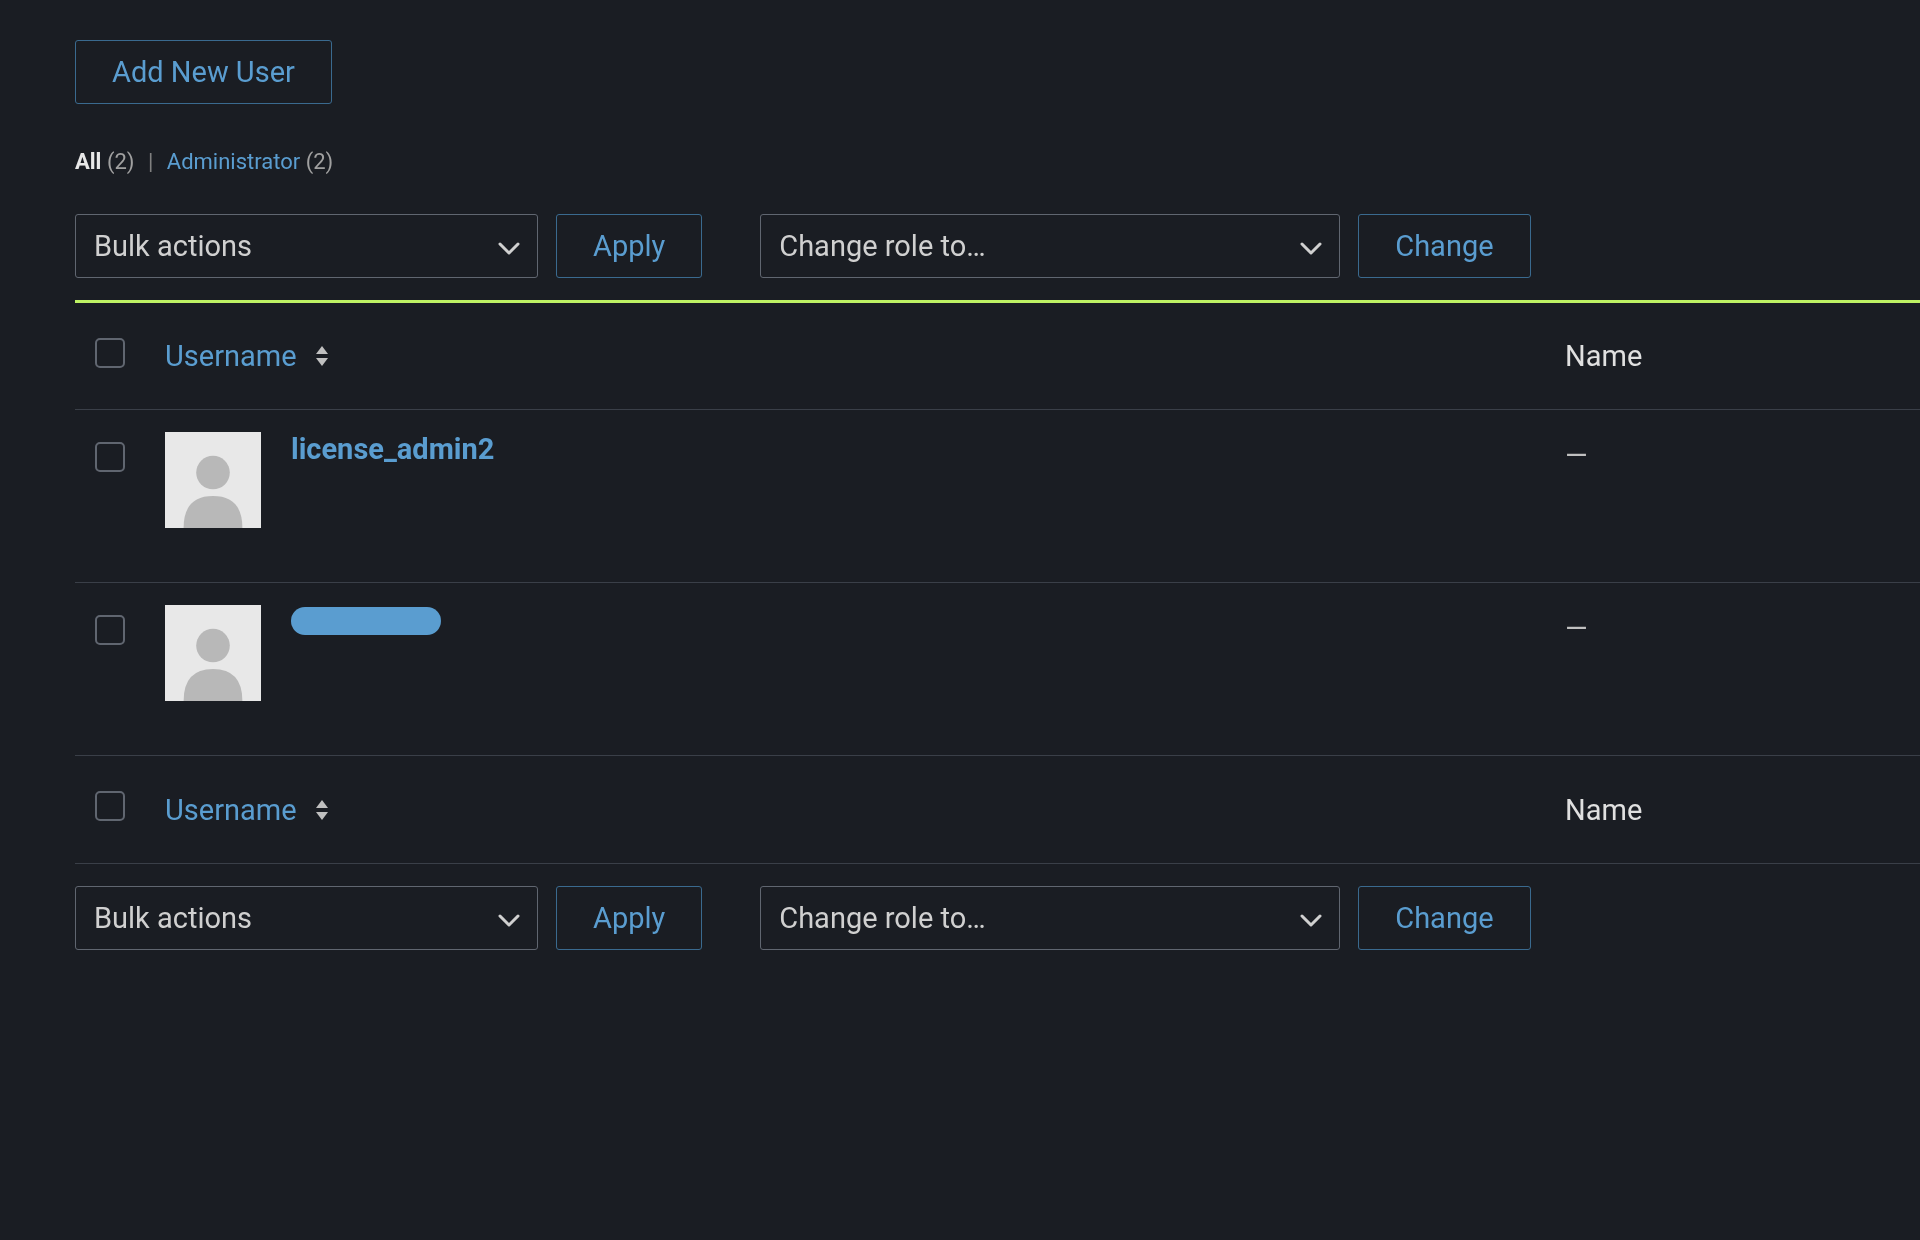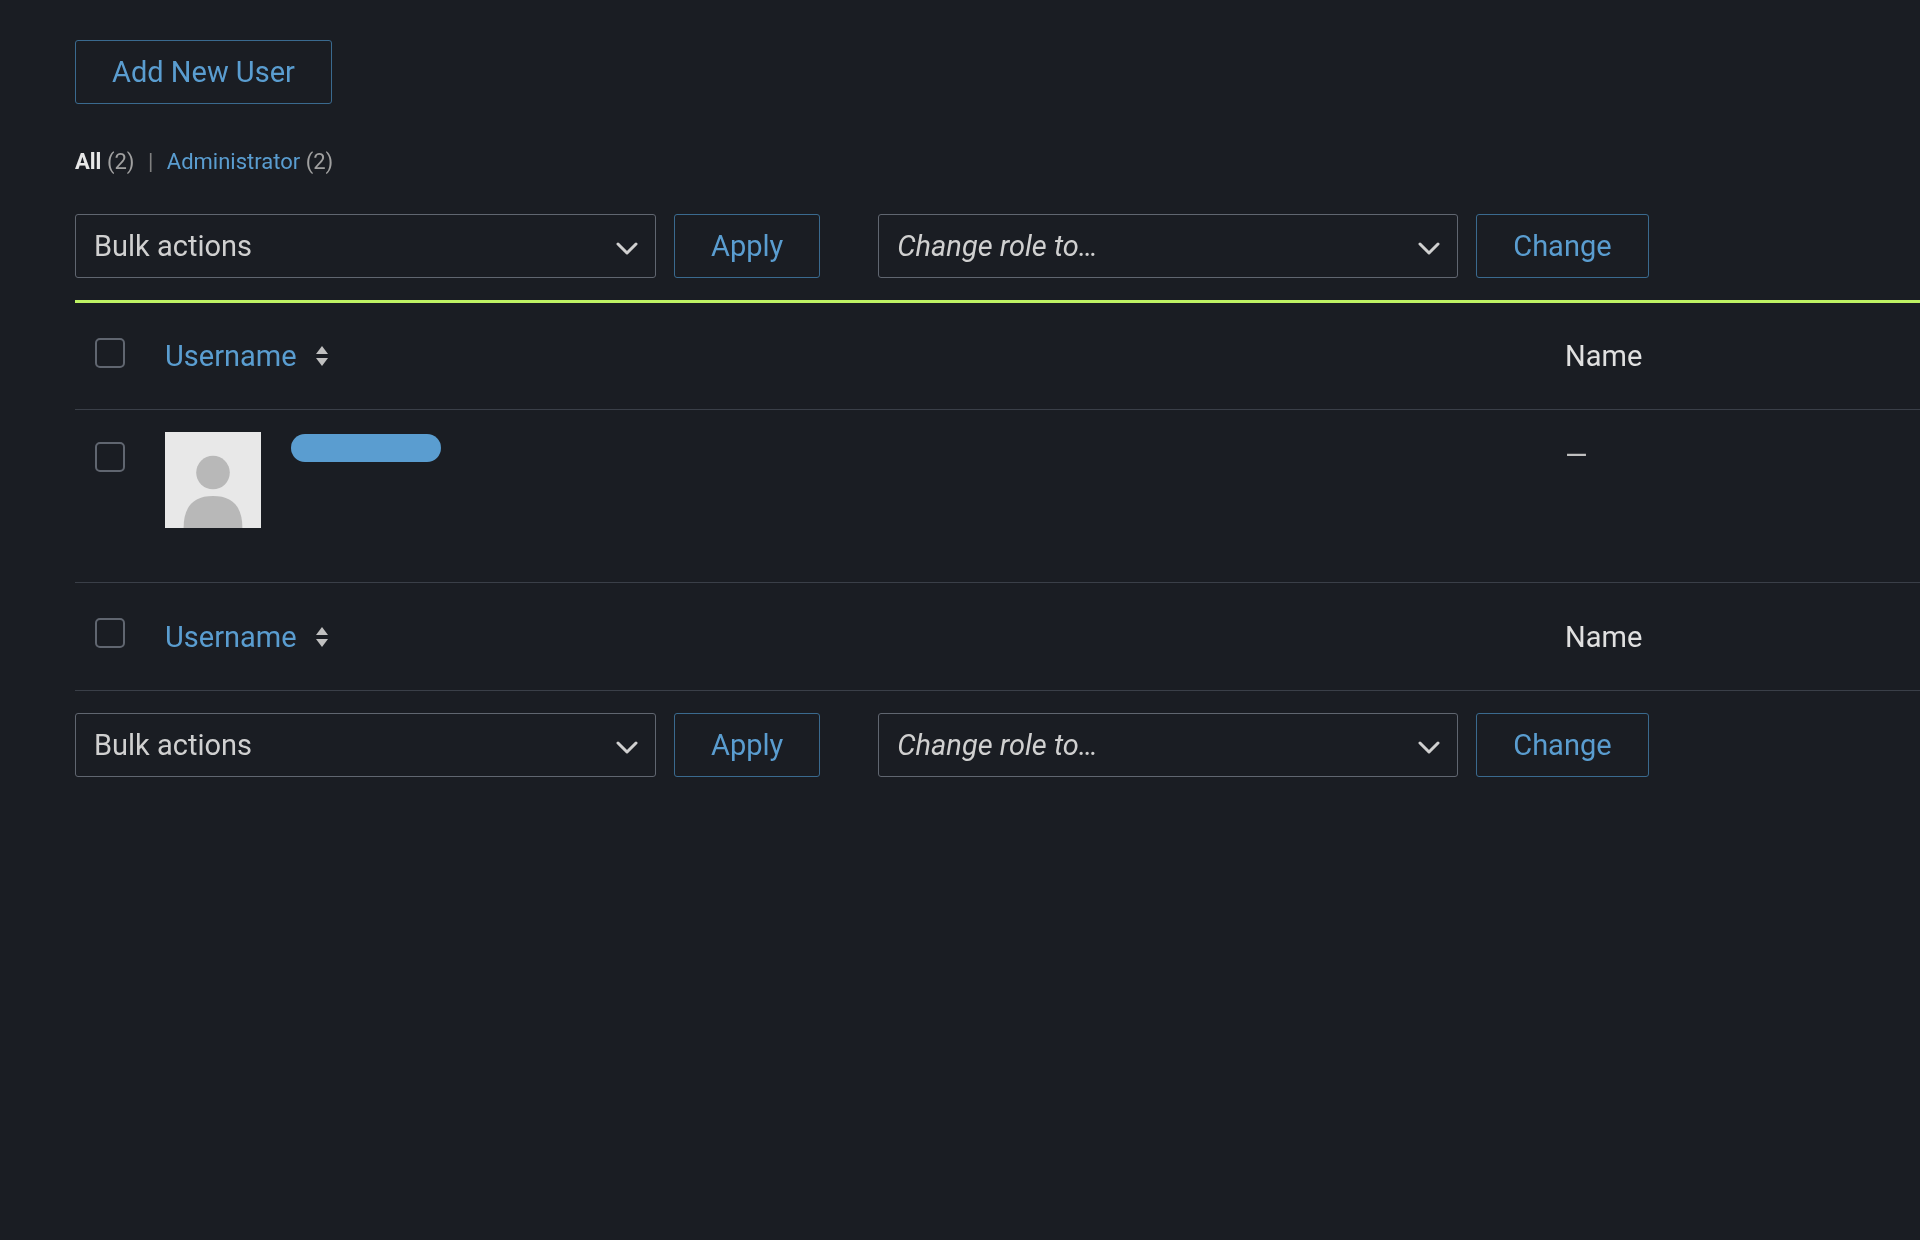--- a/index.html
+++ b/index.html
@@ -91,25 +91,24 @@
       -moz-appearance: none;
     }
     .select-wrap .chevron {
       position: absolute;
       right: 18px;
       top: 50%;
       transform: translateY(-50%);
       pointer-events: none;
     }
     .select-bulk {
-      width: 581px;
+      width: 463px;
     }
     .select-role {
       width: 580px;
-      font-style: italic;
     }
     .table {
       width: 100%;
       border-collapse: collapse;
       border-top: 3px solid #bef264;
     }
     .table thead tr, .table tfoot tr {
       height: 108px;
     }
     .table th, .table td {
@@ -258,20 +257,35 @@
                 <path d="M9 2 L15 10 L3 10 Z" fill="#c0c0c0"></path>
                 <path d="M9 22 L15 14 L3 14 Z" fill="#c0c0c0"></path>
               </svg>
           </span>
         </span>
       </th>
       <th>Name</th>
     </tr>
   </thead>
   <tbody id="users-tbody">
+      <tr>
+        <td class="td-check"><input type="checkbox" class="checkbox" style=""></td>
+        <td>
+          <div class="user-cell">
+            <div class="avatar">
+              <svg viewBox="0 0 100 100">
+                <circle cx="50" cy="34" r="20" fill="#b8b8b8"></circle>
+                <path d="M 15 100 Q 15 62 50 62 Q 85 62 85 100 Z" fill="#b8b8b8"></path>
+              </svg>
+            </div>
+            <span class="username-link">license_admin2</span>
+          </div>
+        </td>
+        <td class="td-name">—</td>
+      </tr>
       <tr>
         <td class="td-check"><input type="checkbox" class="checkbox" style=""></td>
         <td>
           <div class="user-cell">
             <div class="avatar">
               <svg viewBox="0 0 100 100">
                 <circle cx="50" cy="34" r="20" fill="#b8b8b8"></circle>
                 <path d="M 15 100 Q 15 62 50 62 Q 85 62 85 100 Z" fill="#b8b8b8"></path>
               </svg>
             </div>

